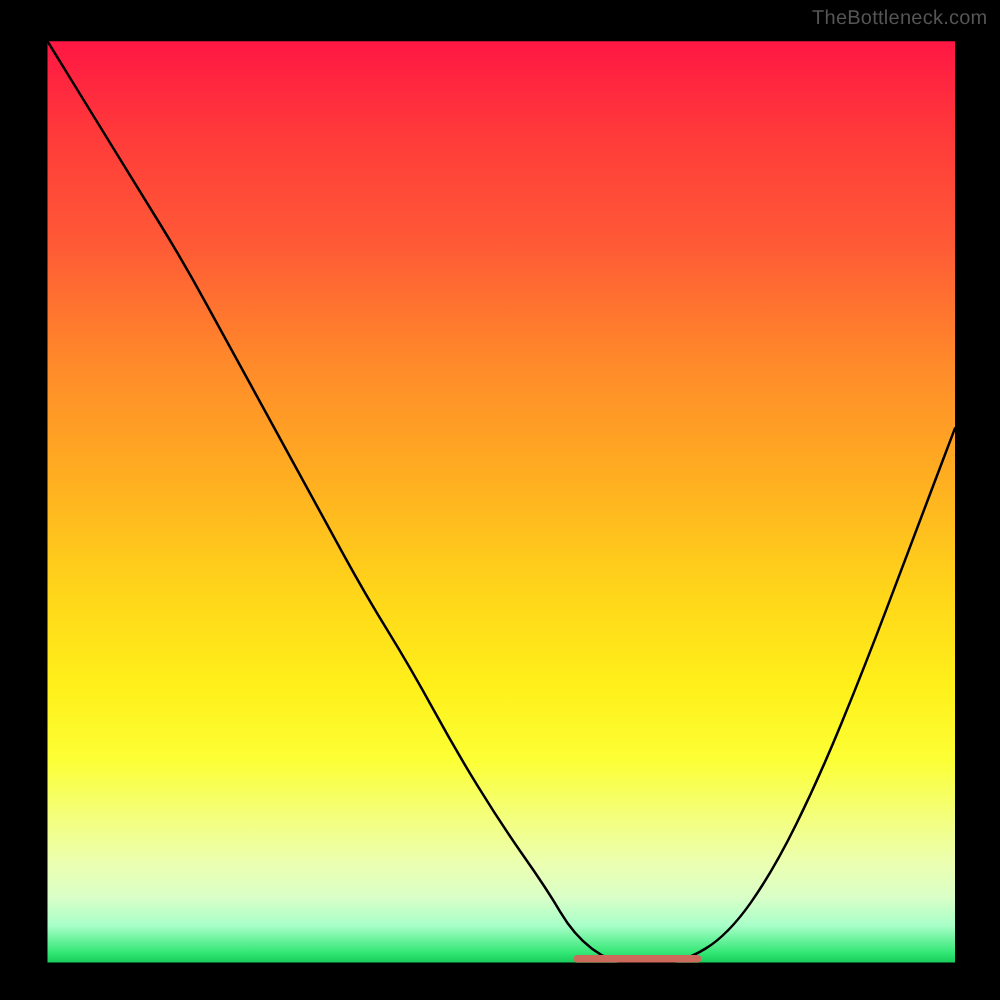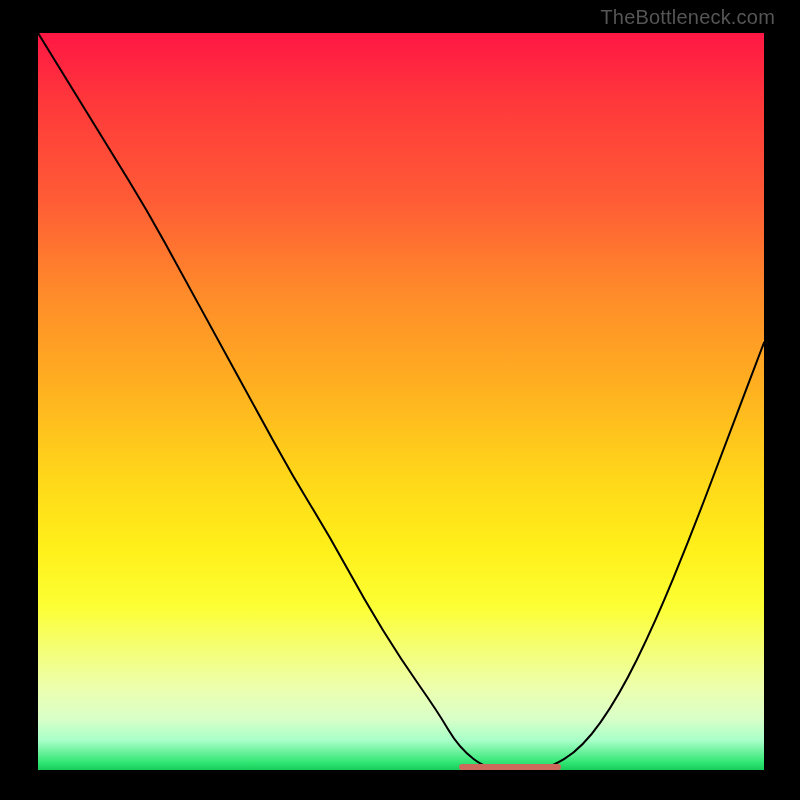--- a/index.html
+++ b/index.html
@@ -12,23 +12,23 @@
     font-family: Arial, Helvetica, sans-serif;
   }
   .wrap {
     position: relative;
     width: 800px;
     height: 800px;
   }
   .watermark {
     position: absolute;
     top: 6px;
-    right: 25px;
+    right: 10px;
     color: #555;
-    font-size: 20px;
+    font-size: 16px;
     font-weight: 500;
     letter-spacing: 0.2px;
     z-index: 5;
   }
   .plot {
     position: absolute;
     background: linear-gradient(
       to bottom,
       #ff1744 0%,
       #ff3a3a 10%,

